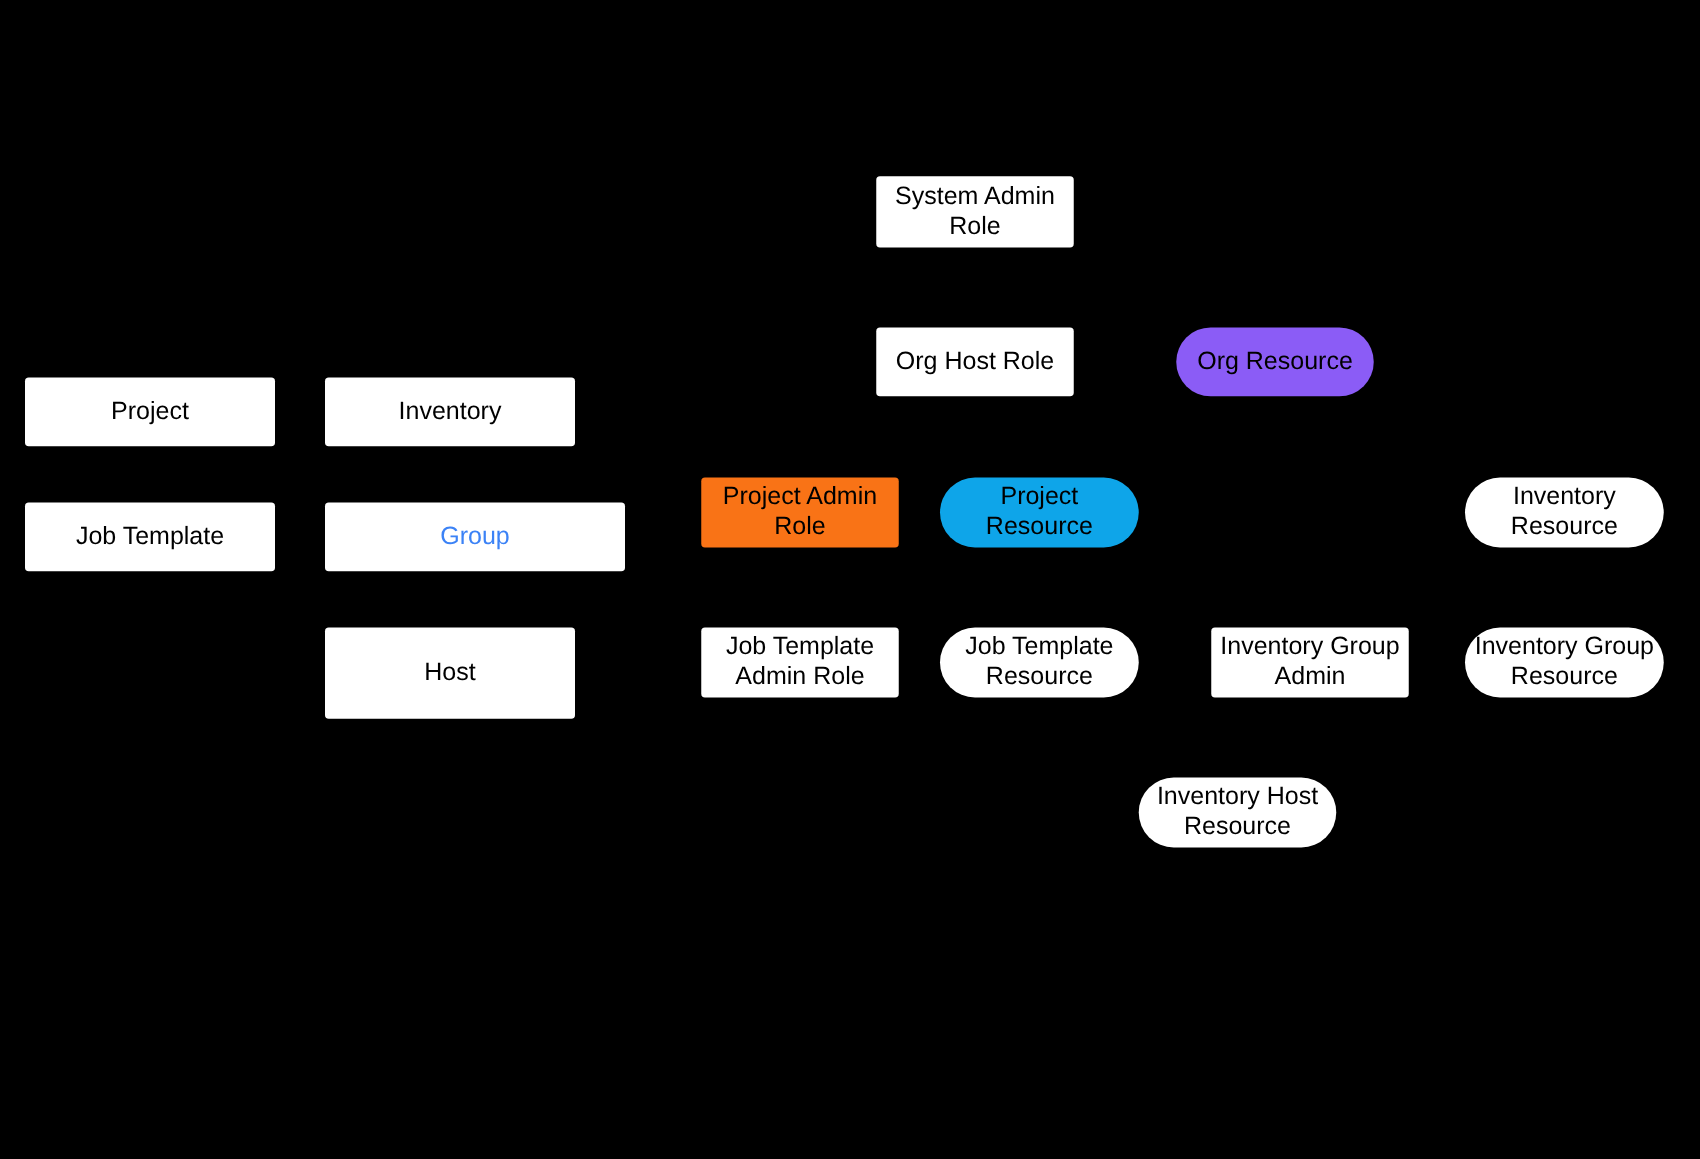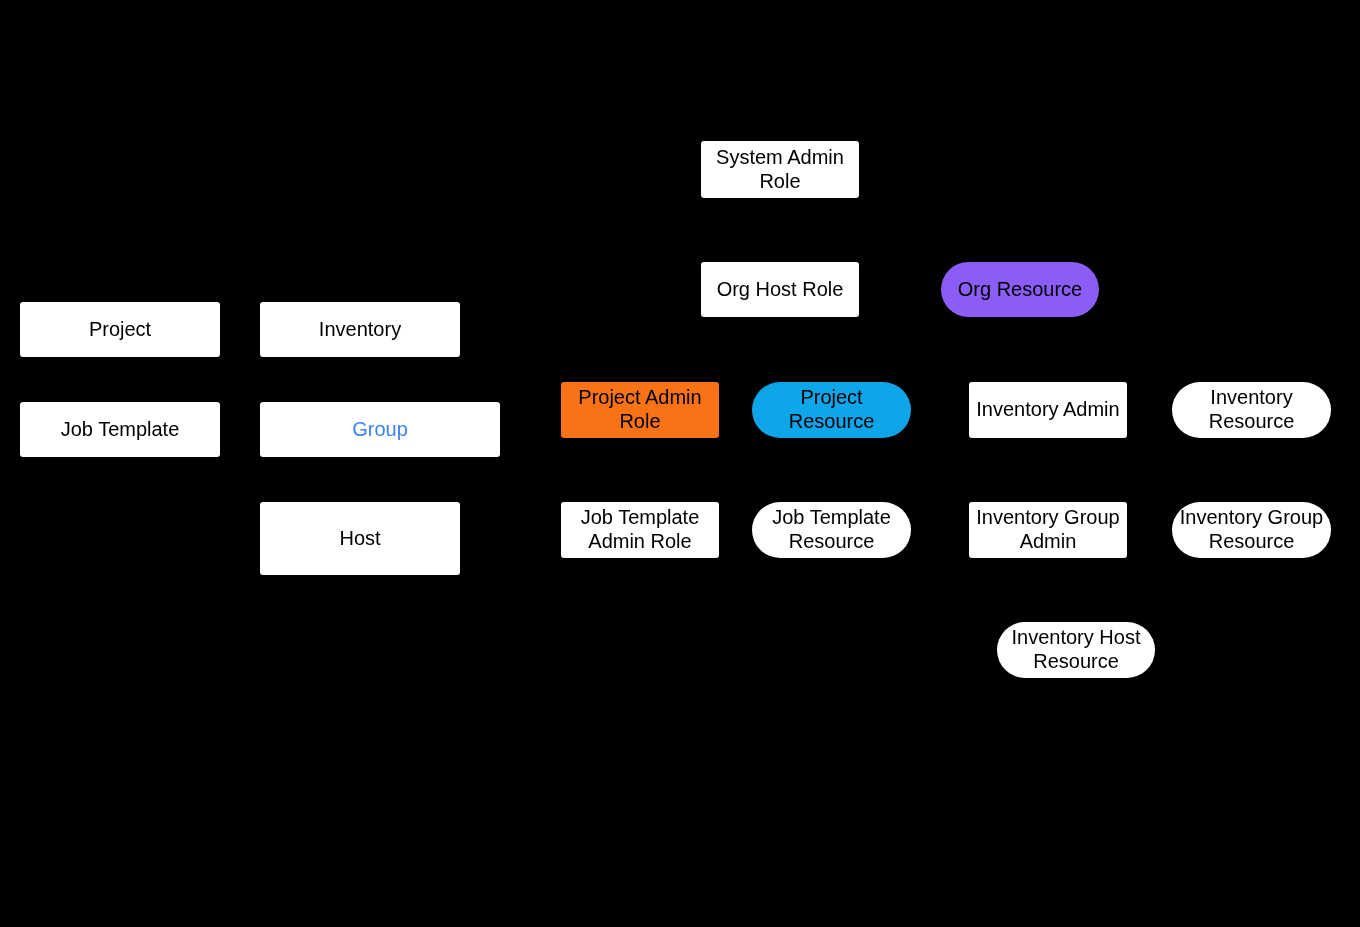--- a/index.html
+++ b/index.html
@@ -69,40 +69,37 @@
     <div class="node pill" style="left: 941px; top: 262px; width: 158px; height: 55px; background: #8b5cf6; color: rgb(0, 0, 0);">
       <span class="label">Org Resource</span>
     </div>
     <div class="node rect" style="left: 561px; top: 382px; width: 158px; height: 56px; background: #f97316; color: rgb(0, 0, 0);">
       <span class="label">Project Admin
 Role</span>
     </div>
     <div class="node pill" style="left: 752px; top: 382px; width: 159px; height: 56px; background: #0ea5e9; color: rgb(0, 0, 0);">
       <span class="label">Project Resource</span>
     </div>
-    <div class="node rect" style="left: 969px; top: 382px; width: 158px; height: 56px; background: rgb(255, 255, 255); color: rgb(0, 0, 0);">
-      <span class="label">Inventory Admin</span>
-    </div>
     <div class="node pill" style="left: 1172px; top: 382px; width: 159px; height: 56px; background: rgb(255, 255, 255); color: rgb(0, 0, 0);">
       <span class="label">Inventory
 Resource</span>
     </div>
     <div class="node rect" style="left: 561px; top: 502px; width: 158px; height: 56px; background: rgb(255, 255, 255); color: rgb(0, 0, 0);">
       <span class="label">Job Template
 Admin Role</span>
     </div>
     <div class="node pill" style="left: 752px; top: 502px; width: 159px; height: 56px; background: rgb(255, 255, 255); color: rgb(0, 0, 0);">
       <span class="label">Job Template
 Resource</span>
     </div>
     <div class="node rect" style="left: 969px; top: 502px; width: 158px; height: 56px; background: rgb(255, 255, 255); color: rgb(0, 0, 0);">
       <span class="label">Inventory Group
 Admin</span>
     </div>
     <div class="node pill" style="left: 1172px; top: 502px; width: 159px; height: 56px; background: rgb(255, 255, 255); color: rgb(0, 0, 0);">
       <span class="label">Inventory Group
 Resource</span>
     </div>
-    <div class="node pill" style="left: 997px; top: 622px; width: 158px; height: 56px; background: rgb(255, 255, 255); color: rgb(0, 0, 0);">
+    <div class="node pill" style="left: 911px; top: 622px; width: 158px; height: 56px; background: rgb(255, 255, 255); color: rgb(0, 0, 0);">
       <span class="label">Inventory Host
 Resource</span>
     </div>
   </div>
 
 </body></html>

